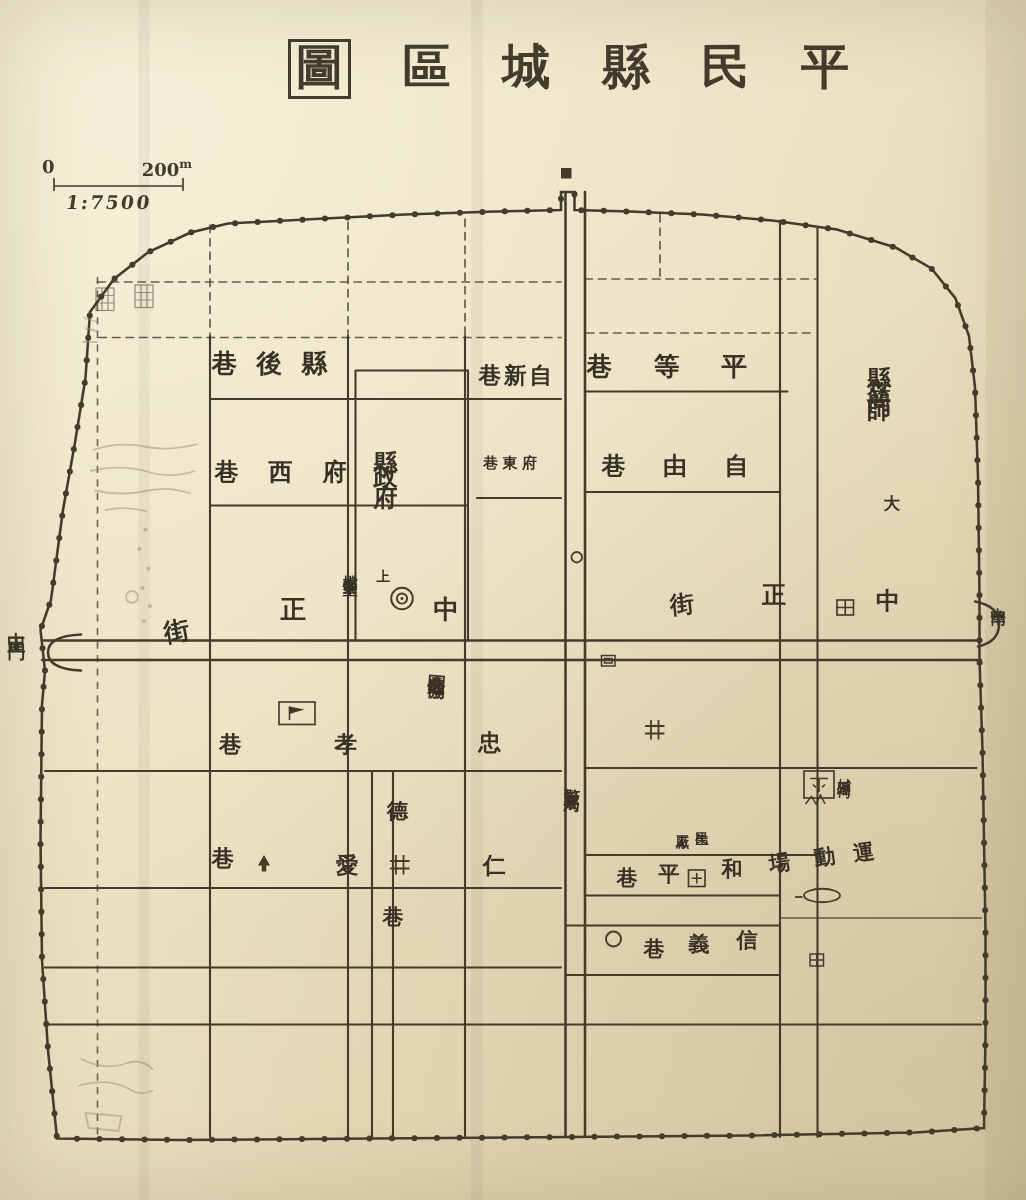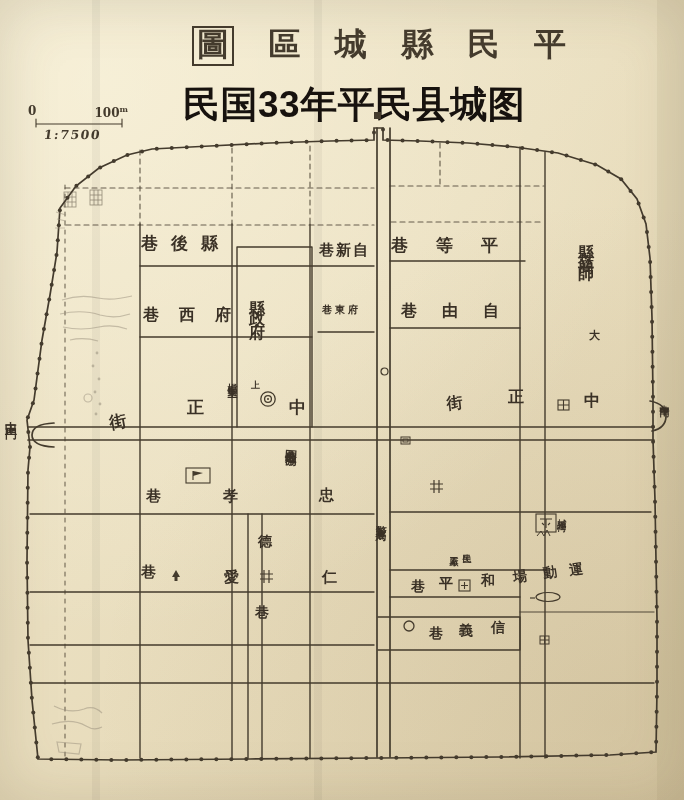--- a/index.html
+++ b/index.html
@@ -54,26 +54,25 @@
 
   <div id="title-row">
       <span class="tchar boxed">圖</span>
       <span class="tchar">區</span>
       <span class="tchar">城</span>
       <span class="tchar">縣</span>
       <span class="tchar">民</span>
       <span class="tchar">平</span>
     </div>
 
-  <div id="subtitle">民国33年平民县城图</div>
 
   <div id="scale">
     <div class="ends">
       <span>0</span>
-      <span><span>100</span><sup>m</sup></span>
+      <span><span>200</span><sup>m</sup></span>
     </div>
     <div class="ratio">1:7500</div>
   </div>
 
   <svg width="684" height="800" viewBox="0 0 684 800">
     <defs>
       <g id="sym-well" stroke="var(--ink)" stroke-width="1.2" fill="none">
         <path d="M4,0 V13 M9,0 V13 M0,4 H13 M0,9 H13"></path>
       </g>
       <g id="sym-concentric" stroke="var(--ink)" fill="none" stroke-width="1.3">

